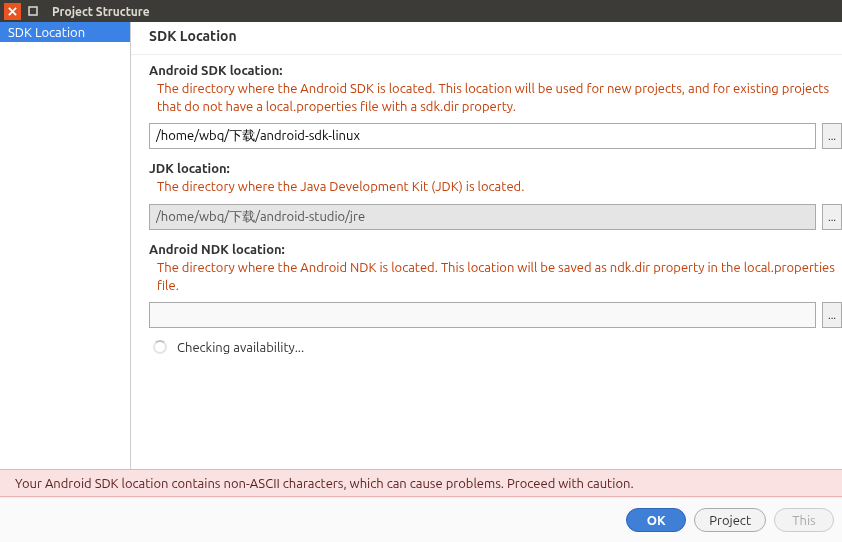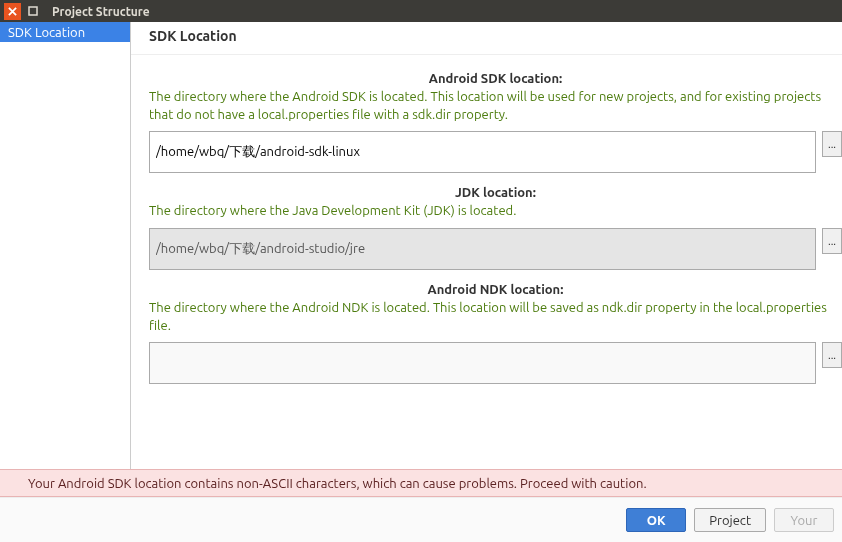--- a/index.html
+++ b/index.html
@@ -70,43 +70,42 @@
       font-size: 14px;
       border-bottom: 1px solid #eee;
     }
     .main-body {
       padding: 8px 0 8px 18px;
       flex:1;
       overflow:hidden;
     }
     .section-title {
       font-weight: bold;
-      margin-top: 8px;
       margin-bottom: 2px;
-      text-align: center;
     }
     .section-desc {
-      color: #4d7c0f;
+      color: #c2410c;
       line-height: 1.4;
       margin-bottom: 8px;
       padding-right: 4px;
+      margin-left: 8px;
     }
     .input-row {
       display: flex;
       align-items: stretch;
       margin-bottom: 12px;
     }
     .text-input {
       flex: 1;
       border: 1px solid #aaa;
       padding: 8px 6px;
       font-size: 13px;
       font-family: inherit;
       background: #fff;
-      height: 42px;
+      height: 26px;
     }
     .text-input.disabled {
       background: #e5e5e5;
       color: #555;
     }
     .text-input.empty { background: #f9f9f9; }
     .browse-btn {
       width: 20px;
       border: 1px solid #aaa;
       background: #f0f0f0;
@@ -147,40 +146,40 @@
       border-radius: 50%;
       margin-right: 10px;
       margin-left: 4px;
       opacity:0.5;
     }
     .warning-bar {
       background: #fbe2e2;
       color: #5c2222;
       border-top: 1px solid #e8b4b4;
       border-bottom: 1px solid #e8b4b4;
-      padding: 6px 28px;
+      padding: 6px 15px;
       font-size: 13px;
     }
     .buttonbar {
       display: flex;
       justify-content: flex-end;
       align-items: center;
       padding: 10px 8px 10px 10px;
       gap: 8px;
       border-top: 1px solid #eee;
       background: #fafafa;
     }
     .btn {
       min-width: 60px;
       padding: 4px 14px;
       border: 1px solid #aaa;
       background: #f3f3f3;
       font-size: 13px;
       text-align: center;
-      border-radius: 2px;
+      border-radius: 12px;
     }
     .btn.primary {
       background: #3f7fd6;
       border-color: #2e66b8;
       color: #fff;
       font-weight: bold;
     }
     .btn.disabled {
       color: #aaa;
       border-color: #ccc;
@@ -228,25 +227,29 @@
         <div class="browse-btn">...</div>
       </div>
 
       <div class="section-title">Android NDK location:</div>
       <div class="section-desc">The directory where the Android NDK is located. This location will be saved as ndk.dir property in the local.properties file.</div>
       <div class="input-row">
         <input class="text-input empty" value="" style="">
         <div class="browse-btn">...</div>
       </div>
 
+      <div class="status-row">
+        <div class="spinner"></div>
+        <span>Checking availability...</span>
+      </div>
     </div>
   </div>
 </div>
 
 <div class="warning-bar">
   <span>Your Android SDK location contains non-ASCII characters, which can cause problems. Proceed with caution.</span>
 </div>
 
 <div class="buttonbar">
   <div class="btn primary">OK</div>
   <div class="btn">Project</div>
-  <div class="btn disabled">Your</div>
+  <div class="btn disabled">This</div>
 </div>
 
 </body></html>

